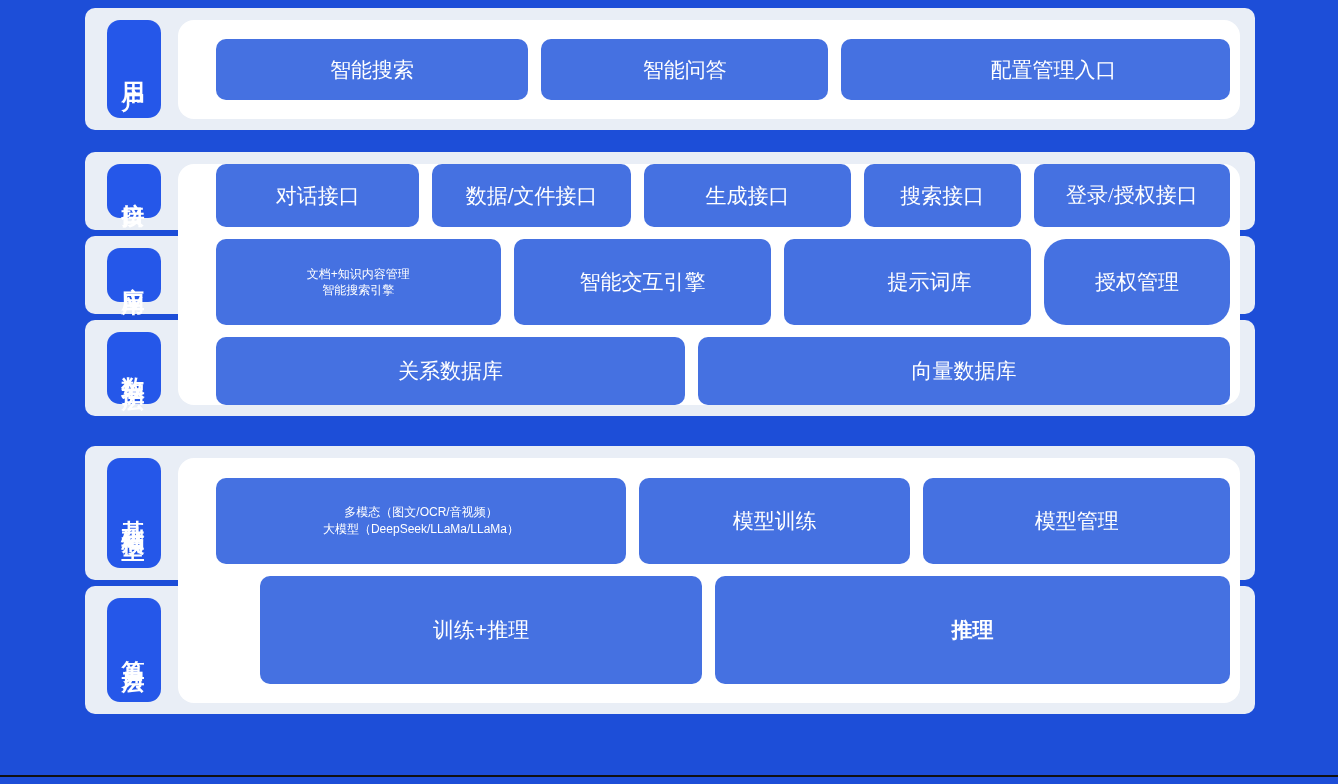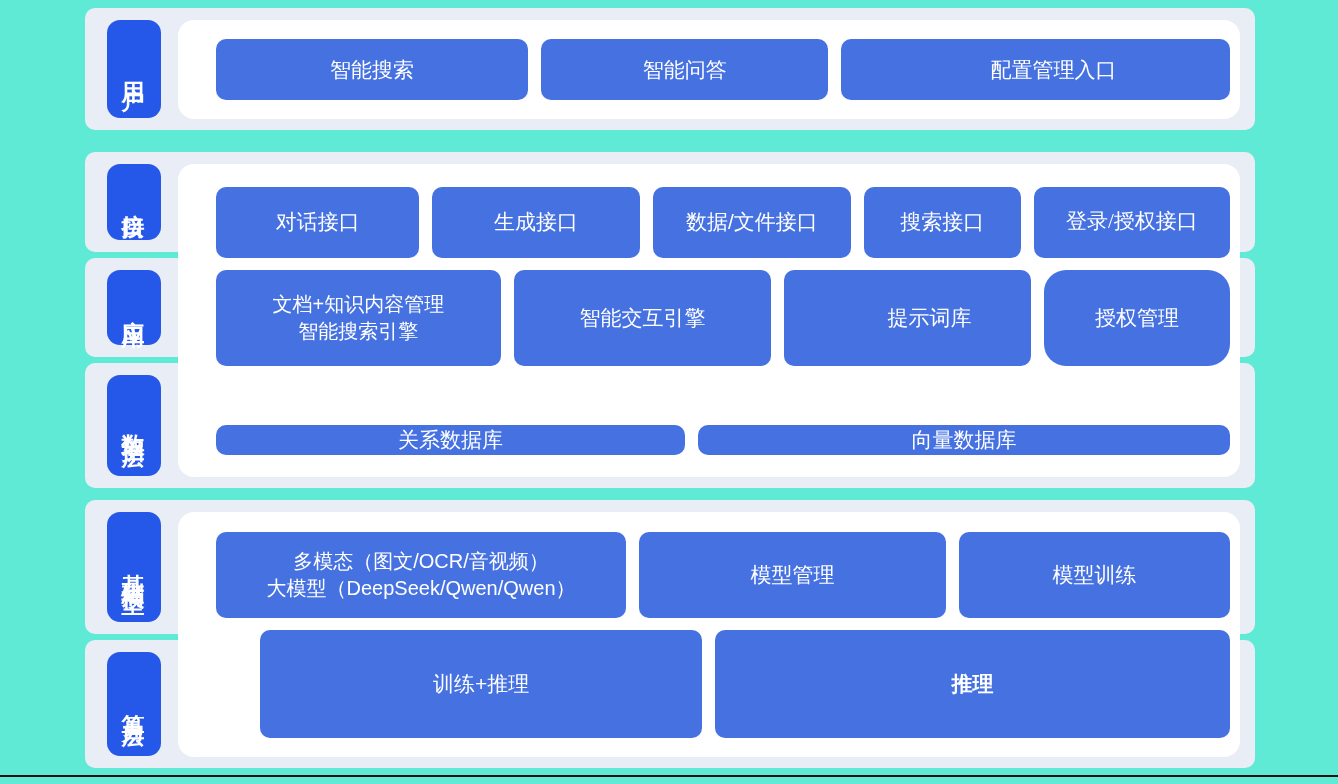--- a/index.html
+++ b/index.html
@@ -2,21 +2,21 @@
 <html><head>
 <meta charset="utf-8">
 <style>
   * { margin: 0; padding: 0; box-sizing: border-box; }
   html, body {
     width: 1338px; height: 784px;
     background: #ffffff;
     font-family: "Liberation Sans", "DejaVu Sans", sans-serif;
     overflow: hidden;
   }
-  #stage { position: relative; width: 1338px; height: 784px; background: #5eead4; }
+  #stage { position: relative; width: 1338px; height: 784px; background: #1d4ed8; }
   #diagram {
     position: absolute; left: 85px; top: 8px; width: 1170px;
     display: flex; flex-direction: column;
   }
   .layer-section { position: relative; }
   .band-stack {
     position: absolute; inset: 0;
     display: flex; flex-direction: column; gap: 6px;
   }
   .band {
@@ -52,21 +52,21 @@
     background: #4571e1;
     border-radius: 10px;
     color: #ffffff;
     display: flex; flex-direction: column;
     align-items: center; justify-content: center;
     font-size: 21px;
     line-height: 1.4;
     text-align: center;
     white-space: nowrap;
   }
-  .box.multi { font-size: 20px; line-height: 1.35; text-align: right; }
+  .box.multi { font-size: 12px; line-height: 1.35; text-align: right; }
   .bottom-rule {
     position: absolute; left: 0; top: 775px;
     width: 1338px; height: 2px;
     background: #111111;
   }
 </style>
 </head>
 <body>
 
 <div id="stage">
@@ -86,21 +86,21 @@
             </div>
             <div class="box" style="flex-grow: 297;">
               <span class="box-line">智能问答</span>
             </div>
             <div class="box" style="flex-grow: 365; padding-left: 36px;">
               <span class="box-line">配置管理入口</span>
             </div>
           </div>
         </div>
       </div>
-      <div class="layer-section" style="height: 336px; margin-bottom: 12px;">
+      <div class="layer-section" style="height: 264px; margin-bottom: 30px;">
         <div class="band-stack">
           <div class="band" style="flex-grow: 98;">
             <div class="layer-label">
               <span class="label-text">接口</span>
             </div>
           </div>
           <div class="band" style="flex-grow: 96;">
             <div class="layer-label">
               <span class="label-text">应用</span>
             </div>
@@ -109,25 +109,25 @@
             <div class="layer-label">
               <span class="label-text">数据层</span>
             </div>
           </div>
         </div>
         <div class="panel">
           <div class="box-row" style="height: 71px;">
             <div class="box" style="flex-grow: 204;">
               <span class="box-line">对话接口</span>
             </div>
+            <div class="box" style="flex-grow: 199;">
+              <span class="box-line">数据/文件接口</span>
+            </div>
             <div class="box" style="flex-grow: 208;">
               <span class="box-line">生成接口</span>
-            </div>
-            <div class="box" style="flex-grow: 199;">
-              <span class="box-line">数据/文件接口</span>
             </div>
             <div class="box" style="flex-grow: 157;">
               <span class="box-line">搜索接口</span>
             </div>
             <div class="box" style="flex-grow: 197; font-family: Liberation Serif, serif;">
               <span class="box-line">登录/授权接口</span>
             </div>
           </div>
           <div class="box-row" style="height: 96px;">
             <div class="box multi" style="flex-grow: 295;">
@@ -137,21 +137,21 @@
             <div class="box" style="flex-grow: 267;">
               <span class="box-line">智能交互引擎</span>
             </div>
             <div class="box" style="flex-grow: 210; padding-left: 44px;">
               <span class="box-line">提示词库</span>
             </div>
             <div class="box" style="flex-grow: 193; border-radius: 22px;">
               <span class="box-line">授权管理</span>
             </div>
           </div>
-          <div class="box-row" style="height: 77px; align-items: flex-end;">
+          <div class="box-row" style="height: 77px;">
             <div class="box" style="flex-grow: 300;">
               <span class="box-line">关系数据库</span>
             </div>
             <div class="box" style="flex-grow: 340;">
               <span class="box-line">向量数据库</span>
             </div>
           </div>
         </div>
       </div>
       <div class="layer-section" style="height: 268px;">
@@ -164,27 +164,27 @@
           <div class="band" style="flex-grow: 127;">
             <div class="layer-label">
               <span class="label-text">算力层</span>
             </div>
           </div>
         </div>
         <div class="panel">
           <div class="box-row" style="height: 86px;">
             <div class="box multi" style="flex-grow: 393;">
               <span class="box-line">多模态（图文/OCR/音视频）</span>
-              <span class="box-line">大模型（DeepSeek/Qwen/Qwen）</span>
+              <span class="box-line">大模型（DeepSeek/LLaMa/LLaMa）</span>
+            </div>
+            <div class="box" style="flex-grow: 260;">
+              <span class="box-line">模型训练</span>
             </div>
             <div class="box" style="flex-grow: 294;">
               <span class="box-line">模型管理</span>
-            </div>
-            <div class="box" style="flex-grow: 260;">
-              <span class="box-line">模型训练</span>
             </div>
           </div>
           <div class="box-row" style="height: 108px; margin-left: 44px;">
             <div class="box" style="flex-grow: 462;">
               <span class="box-line">训练+推理</span>
             </div>
             <div class="box" style="flex-grow: 538; font-weight: bold;">
               <span class="box-line">推理</span>
             </div>
           </div>

